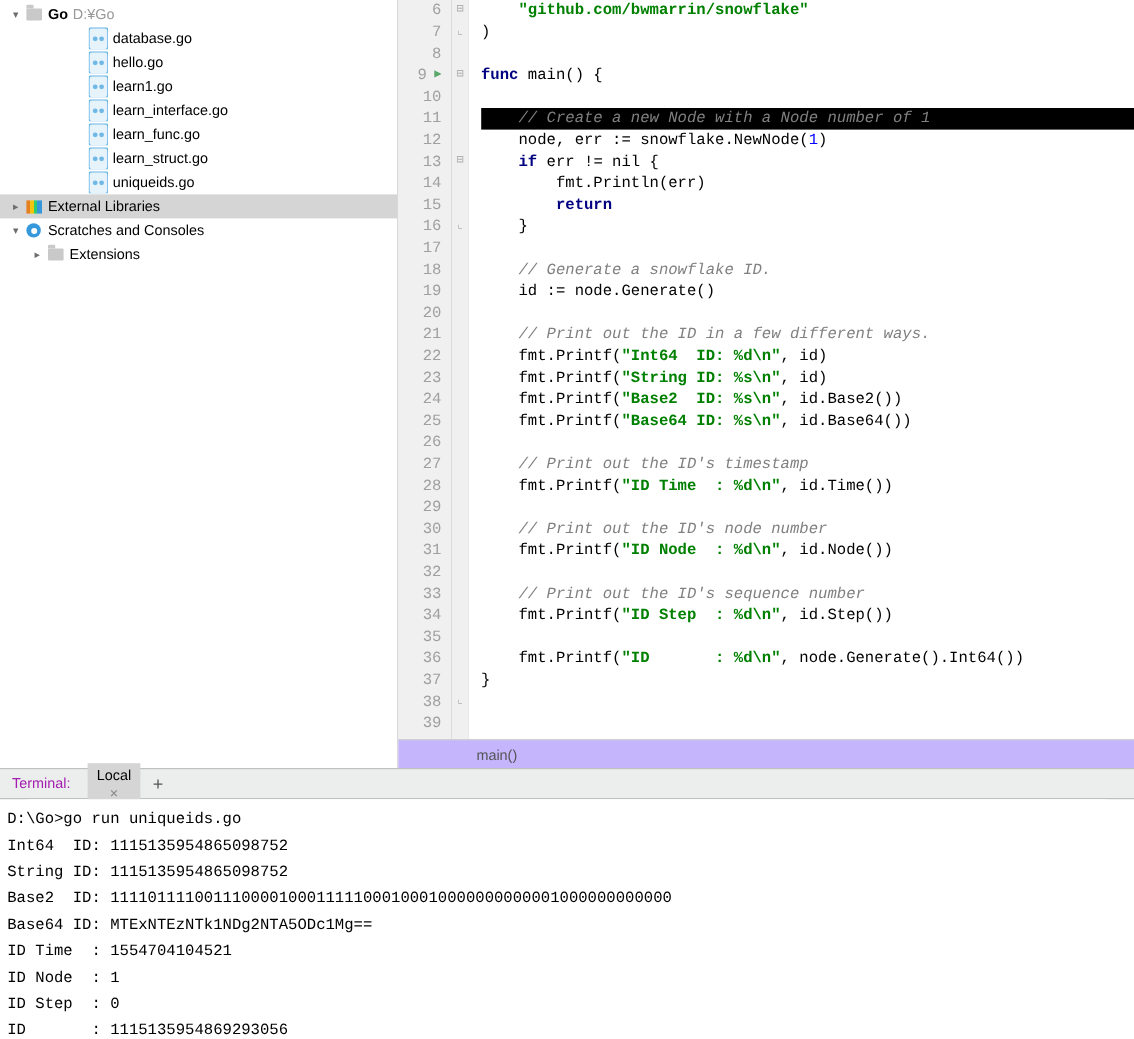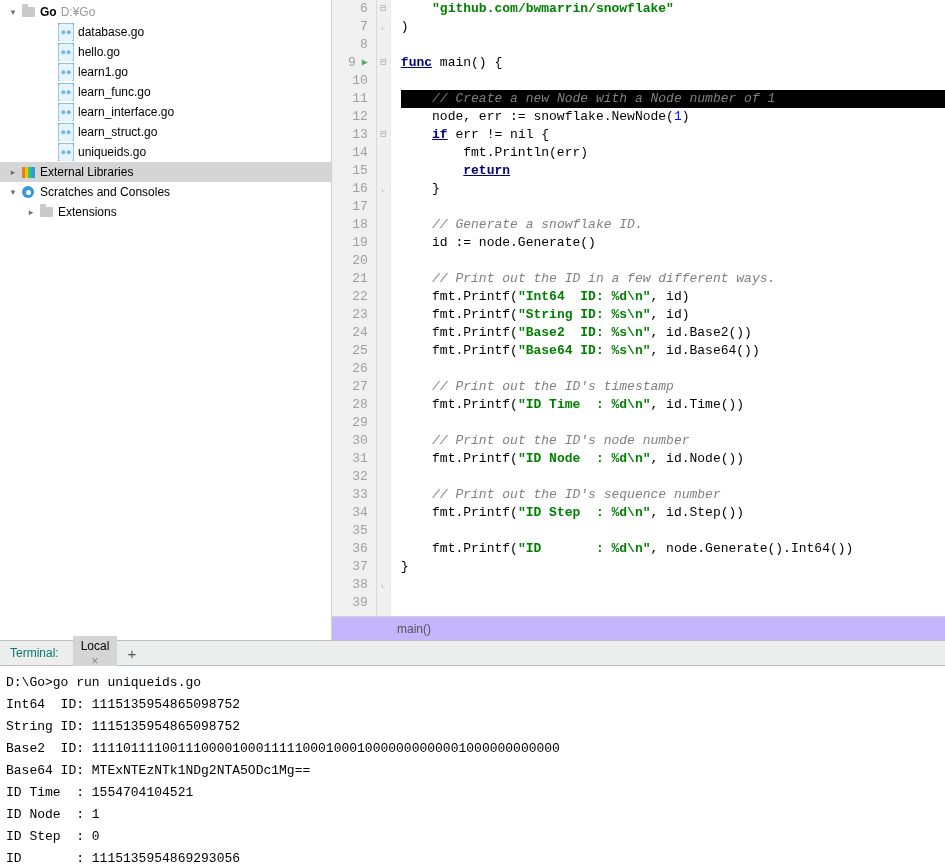--- a/index.html
+++ b/index.html
@@ -40,47 +40,47 @@
 .arrow.hide { visibility: hidden; }
 .icon { width: 16px; height: 16px; display: inline-flex; align-items:center; justify-content:center; margin-right: 4px; }
 .folder { background:#c9c9c9; width:13px; height:10px; border-radius:1px; position:relative; }
 .folder::before { content:""; position:absolute; top:-3px; left:0; width:6px; height:3px; background:#c9c9c9; border-radius:1px 1px 0 0; }
 .lib { background:linear-gradient(to right,#e67e22 3px,#f1c40f 3px 6px,#2ecc71 6px 9px,#3498db 9px); width:13px; height:11px; }
 .scratch { width:12px; height:12px; border-radius:50%; background:#3498db; position:relative; }
 .scratch::after { content:""; position:absolute; width:5px;height:5px;background:#fff; border-radius:50%; top:4px; left:4px;}
 .label { color:#000; }
 .path { color:#999; margin-left:4px; }
 .ind1 { padding-left:24px; }
-.ind2 { padding-left:44px; }
+.ind2 { padding-left:60px; }
 
 .editor-area { flex:1; display:flex; flex-direction:column; min-width:0;}
 .code-wrap { flex:1; display:flex; font-family:"Consolas","Courier New",monospace; font-size:13px; line-height:18px; overflow:hidden;}
 .gutter {
   background:#f0f0f0; border-right:1px solid #d9d9d9; text-align:right;
   padding: 0 8px 0 16px; color:#a0a0a0; user-select:none;
 }
 .gutter .ln { height:18px; display:flex; justify-content:flex-end; align-items:center; gap:6px;}
 .run-ico { color:#59a869; font-size:10px;}
 .code { flex:1; padding-left:10px; background:#fff; }
 .code .line { height:18px; white-space:pre; }
 .code .hl { background:#000000; }
 .fold-col { background:#f0f0f0; border-right:1px solid #e9e9e9; width:14px; color:#b0b0b0;}
 .fold-col div { height:18px; text-align:center; font-size:10px;}
 
-.c-kw { color:#000080; font-weight:bold;text-decoration:underline; }
+.c-kw { color:#000080; font-weight:bold; }
 .c-str { color:#008000; font-weight:bold; }
 .c-cmt { color:#808080; font-style:italic; }
 .c-num { color:#0000ff; }
 
 .breadcrumb { height:24px; border-top:1px solid #d0d0d0; padding-left:65px; line-height:24px; font-size:12px; color:#555; background:#c4b5fd;}
 .terminal-tabs {
   height:26px; display:flex; align-items:center; border-top:1px solid #c0c0c0; border-bottom:1px solid #c0c0c0;
   background:#eceded; font-size:12px;
 }
-.term-label { padding:0 10px; color:#0f766e;}
+.term-label { padding:0 10px; color:#a21caf;}
 .term-tab { padding:3px 8px; background:#d5d5d5; display:flex; align-items:center; gap:1px; margin-left:4px;flex-direction:column;}
 .term-close { color:#888; font-size:12px; cursor:pointer;}
 .term-plus { padding:0 10px; color:#555; font-size:15px; cursor:pointer;}
 .terminal {
   font-family:"Consolas","Courier New",monospace; font-size:13px; line-height:22px;
   padding: 6px 0 0 6px; flex-shrink:0; height:200px; background:#fff; color:#000;border-radius:26px;
 }
 .terminal div { white-space:pre; }
 </style>
 </head>
@@ -132,32 +132,32 @@
         </div>
         <div class="tree-row ind2">
           <span class="arrow hide">▸</span>
           <span class="icon">
             <svg viewBox="0 0 12 14">
               <rect x="0" y="0" width="12" height="14" rx="2" fill="#e6f3fb" stroke="#6fb8e6"></rect>
               <circle cx="4" cy="7" r="1.5" fill="#6fb8e6"></circle>
               <circle cx="8" cy="7" r="1.5" fill="#6fb8e6"></circle>
             </svg>
           </span>
+          <span class="label">learn_interface.go</span>
+        </div>
+        <div class="tree-row ind2">
+          <span class="arrow hide">▸</span>
+          <span class="icon">
+            <svg viewBox="0 0 12 14">
+              <rect x="0" y="0" width="12" height="14" rx="2" fill="#e6f3fb" stroke="#6fb8e6"></rect>
+              <circle cx="4" cy="7" r="1.5" fill="#6fb8e6"></circle>
+              <circle cx="8" cy="7" r="1.5" fill="#6fb8e6"></circle>
+            </svg>
+          </span>
           <span class="label">learn_func.go</span>
-        </div>
-        <div class="tree-row ind2">
-          <span class="arrow hide">▸</span>
-          <span class="icon">
-            <svg viewBox="0 0 12 14">
-              <rect x="0" y="0" width="12" height="14" rx="2" fill="#e6f3fb" stroke="#6fb8e6"></rect>
-              <circle cx="4" cy="7" r="1.5" fill="#6fb8e6"></circle>
-              <circle cx="8" cy="7" r="1.5" fill="#6fb8e6"></circle>
-            </svg>
-          </span>
-          <span class="label">learn_interface.go</span>
         </div>
         <div class="tree-row ind2">
           <span class="arrow hide">▸</span>
           <span class="icon">
             <svg viewBox="0 0 12 14">
               <rect x="0" y="0" width="12" height="14" rx="2" fill="#e6f3fb" stroke="#6fb8e6"></rect>
               <circle cx="4" cy="7" r="1.5" fill="#6fb8e6"></circle>
               <circle cx="8" cy="7" r="1.5" fill="#6fb8e6"></circle>
             </svg>
           </span>

